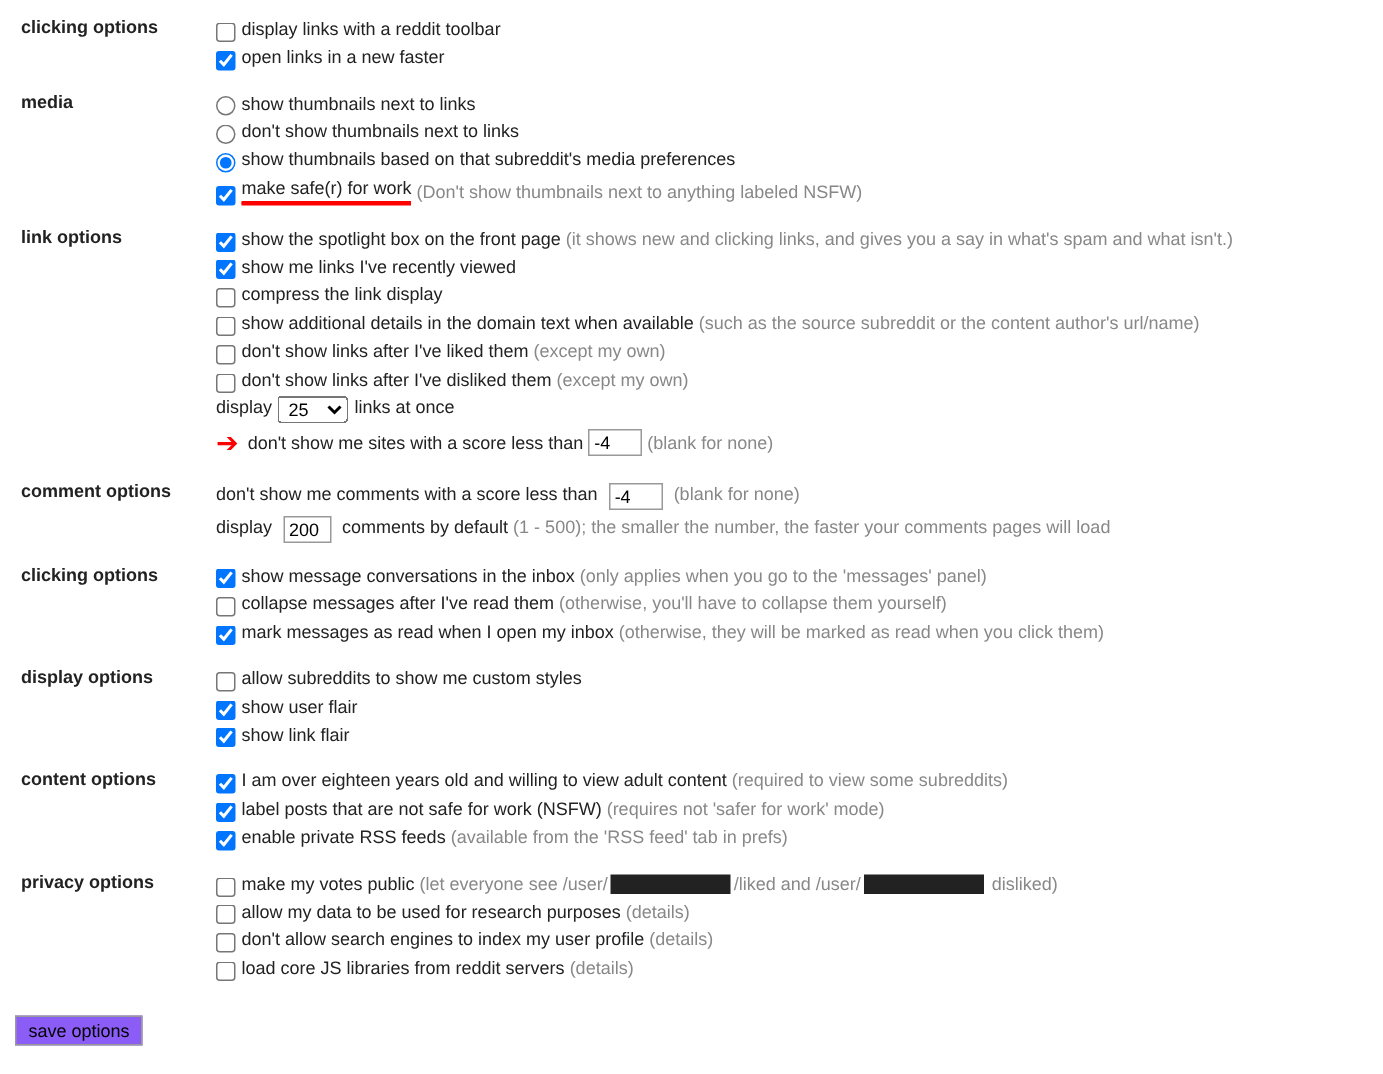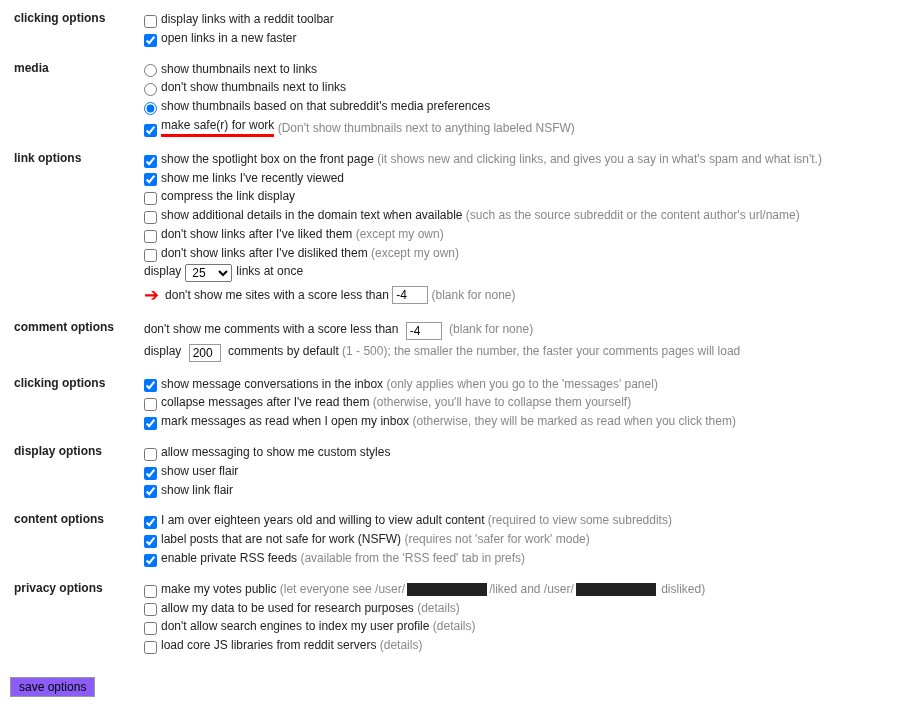--- a/index.html
+++ b/index.html
@@ -256,21 +256,21 @@
         <td colspan="2" class="section-divider"></td>
       </tr>
 
     <tr>
       <td class="label-cell">
         <span>display options</span>
       </td>
       <td class="content-cell">
         <div class="checkbox-row">
           <input type="checkbox" style="">
-          <span>allow messaging to show me custom styles</span>
+          <span>allow subreddits to show me custom styles</span>
         </div>
         <div class="checkbox-row">
           <input type="checkbox" checked="" style="">
           <span>show user flair</span>
         </div>
         <div class="checkbox-row">
           <input type="checkbox" checked="" style="">
           <span>show link flair</span>
         </div>
       </td>

